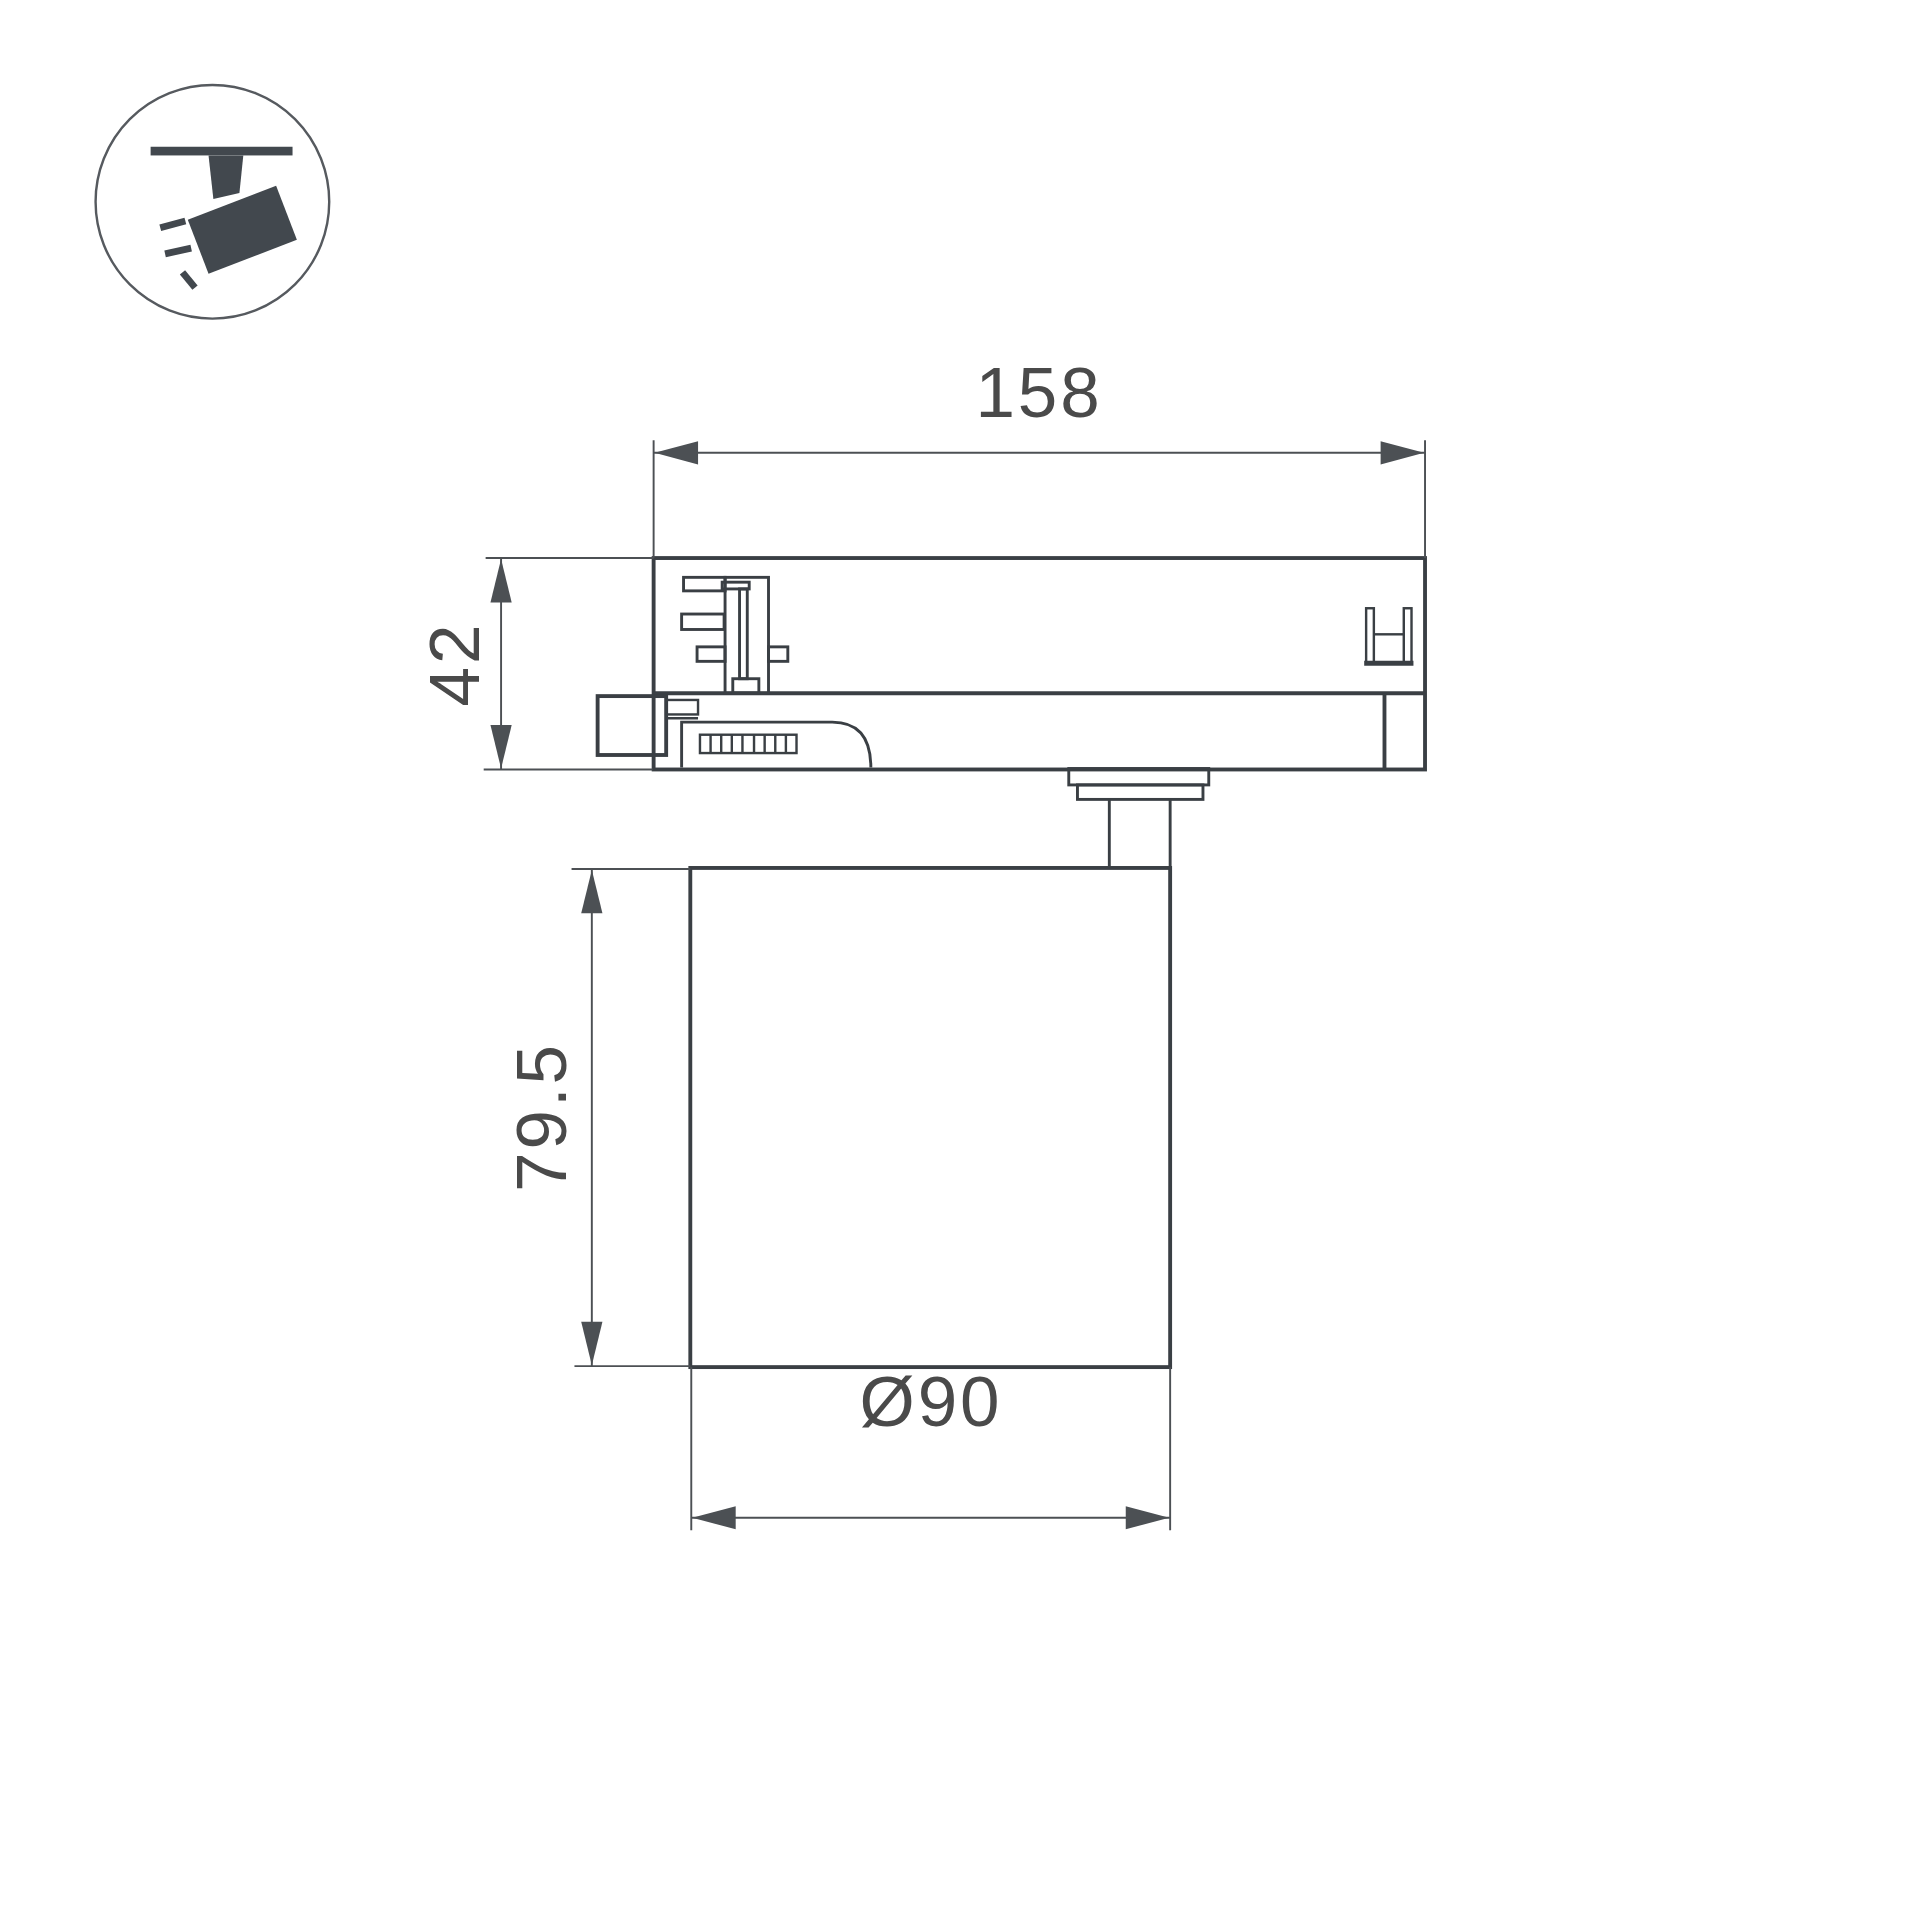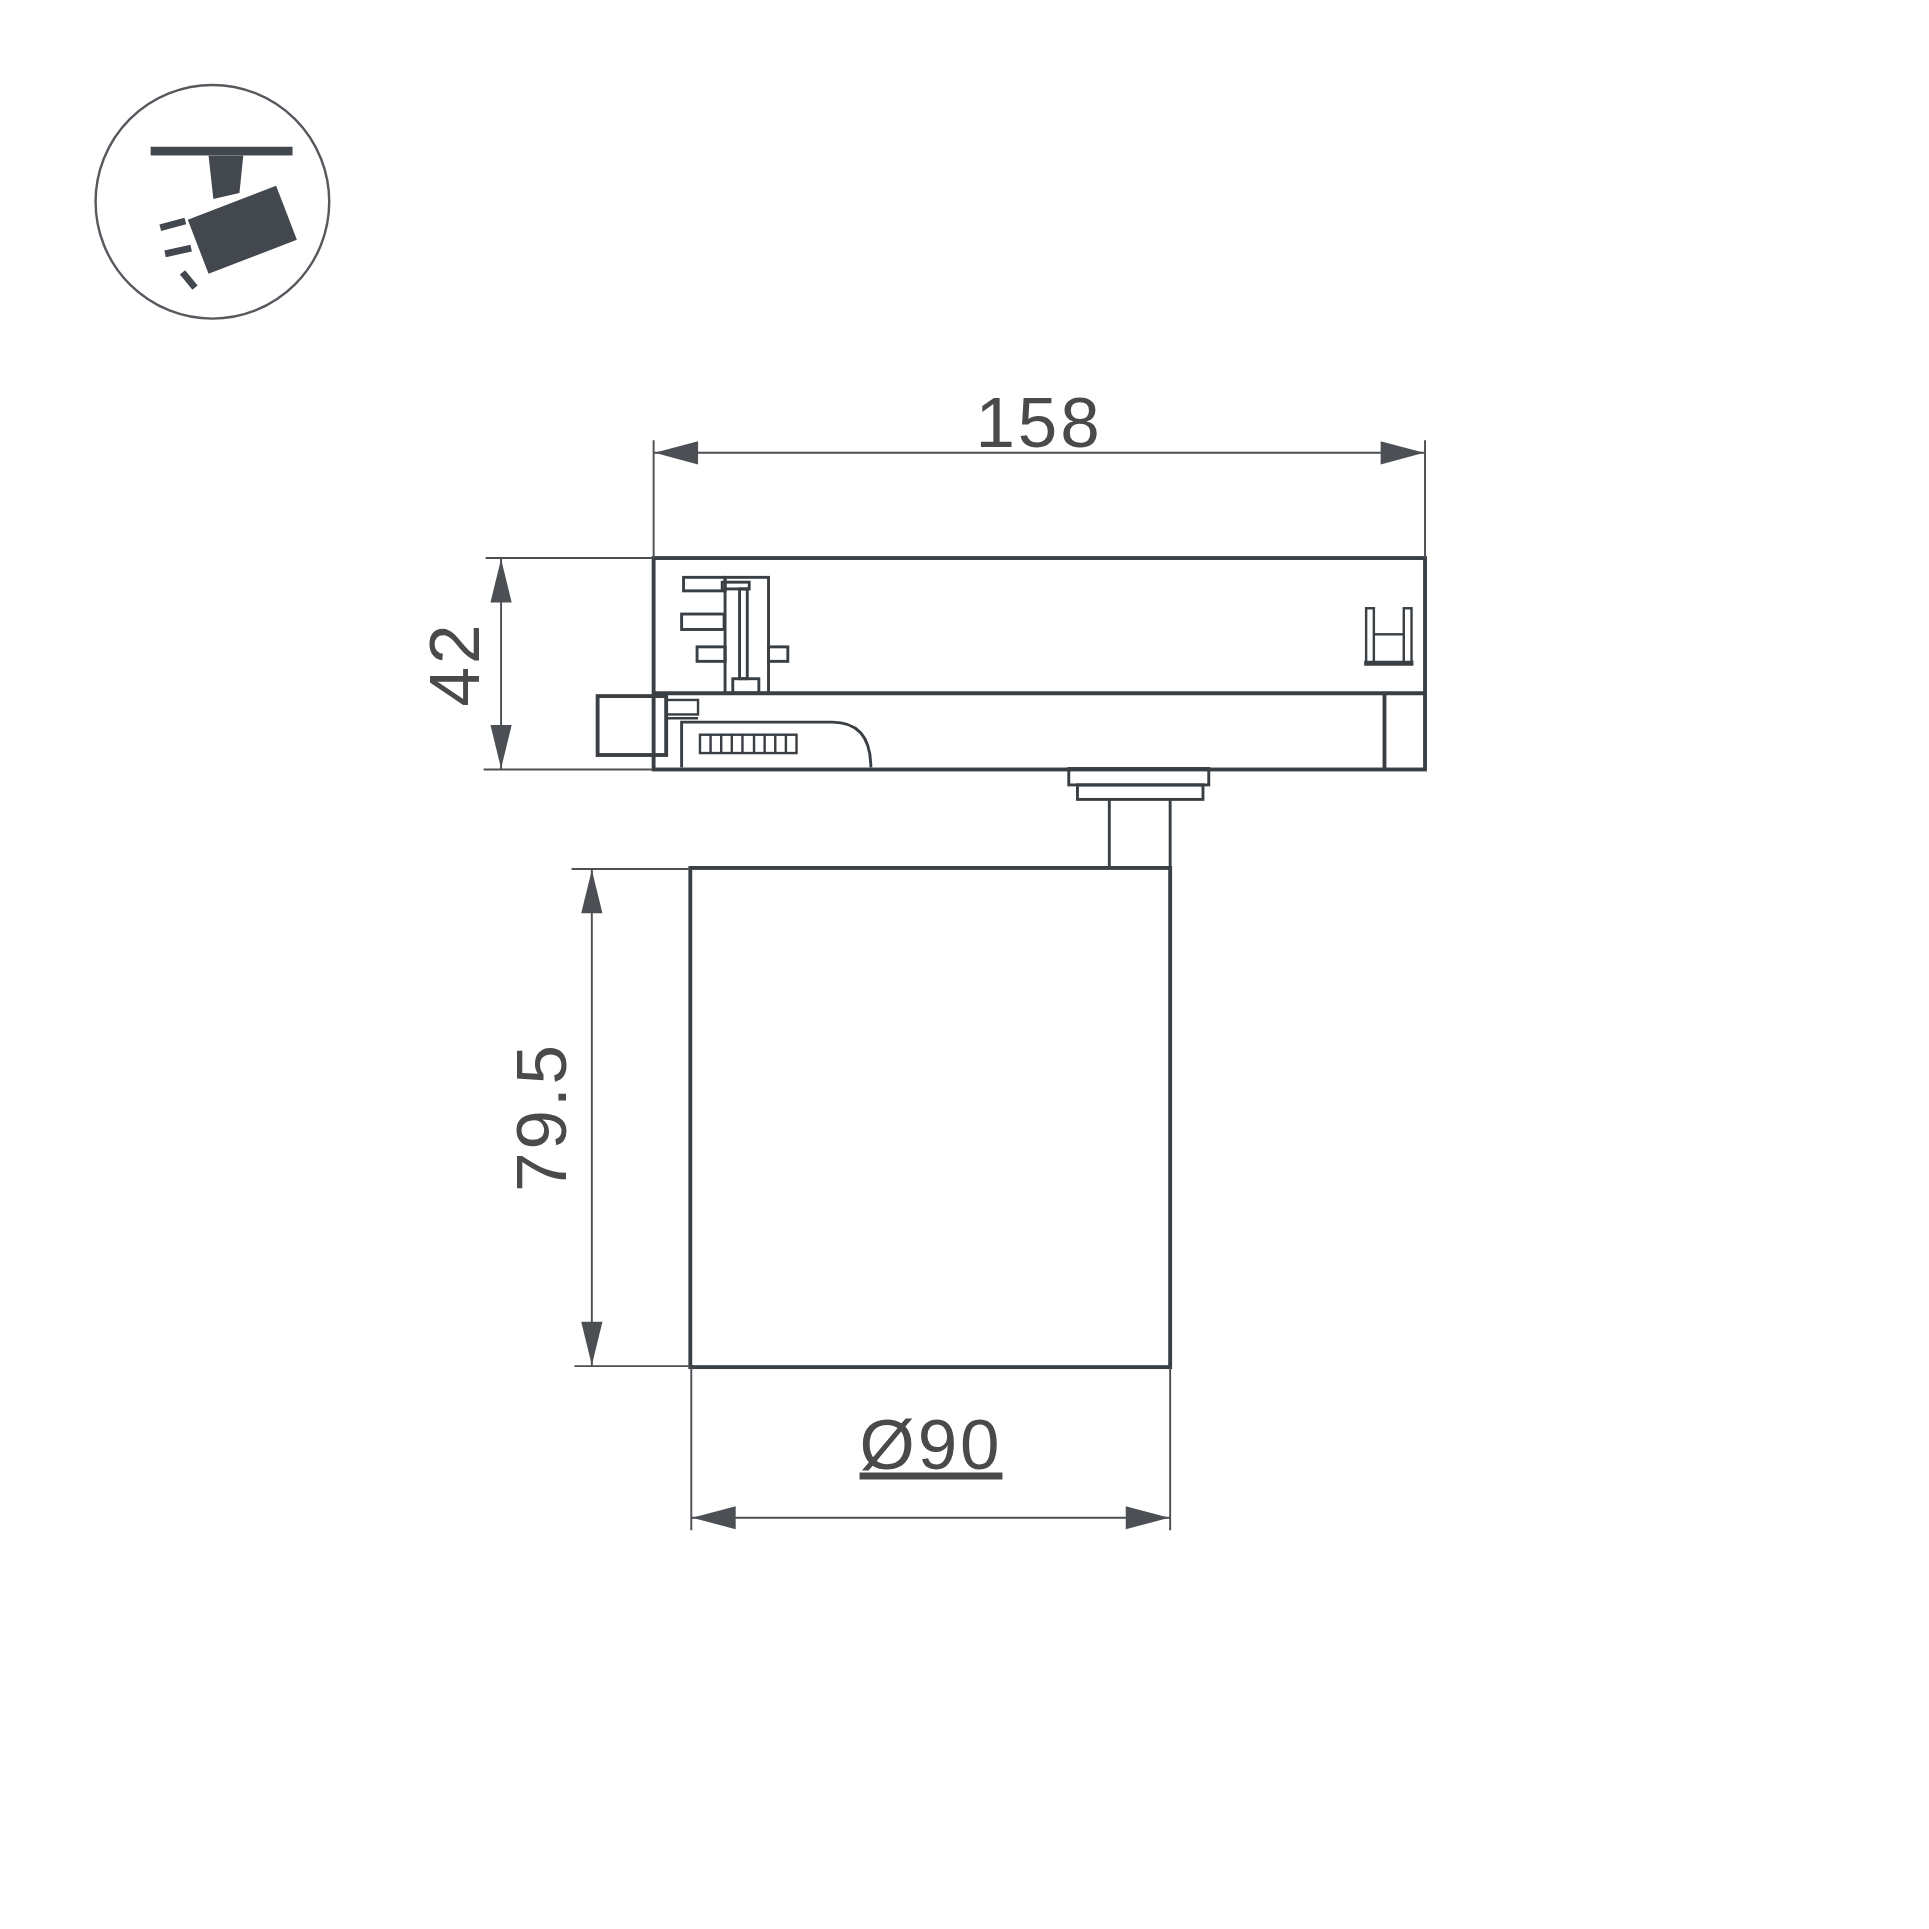--- a/index.html
+++ b/index.html
@@ -133,21 +133,21 @@
 
     <g class="g-dim" stroke-width="2">
       <line x1="716" y1="1416" x2="716" y2="1585"></line>
       <line x1="1212" y1="1416" x2="1212" y2="1585"></line>
       <line x1="716" y1="1572" x2="1212" y2="1572"></line>
       <polygon class="g-arrow" points="717,1572 762,1560 762,1584"></polygon>
       <polygon class="g-arrow" points="1211,1572 1166,1560 1166,1584"></polygon>
     </g>
   </svg>
 
-  <div class="dim-label h" style="left:1039px;top:422px;">158</div>
+  <div class="dim-label h" style="left:1039px;top:392px;">158</div>
 
   <div class="dim-label v" style="left:454px;top:664px;">42</div>
 
   <div class="dim-label v" style="left:541px;top:1117px;">79.5</div>
 
-  <div class="dim-label h" style="left:931px;top:1444px;text-decoration:underline;">Ø90</div>
+  <div class="dim-label h" style="left:931px;top:1401px;">Ø90</div>
 </div>
 
 
 </body></html>

